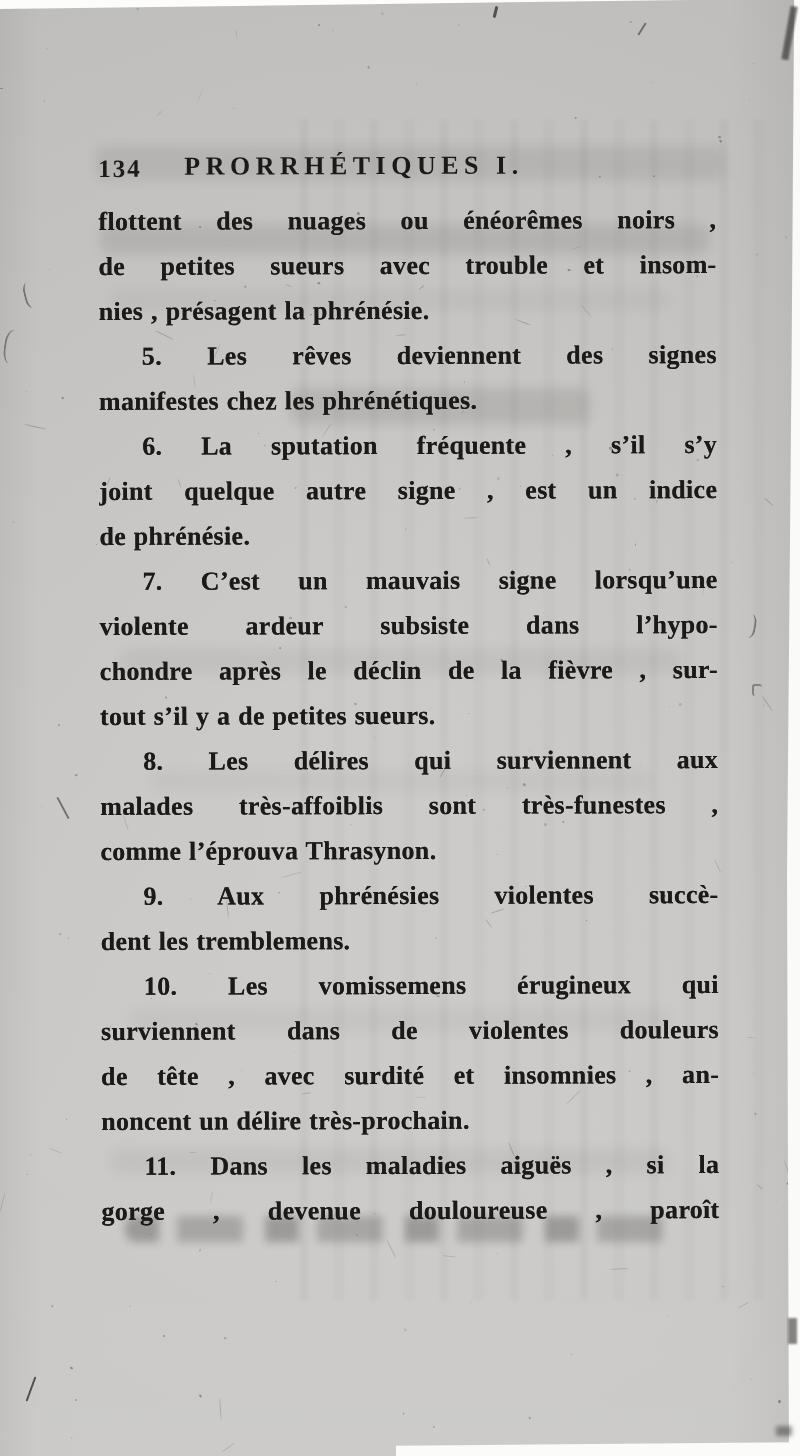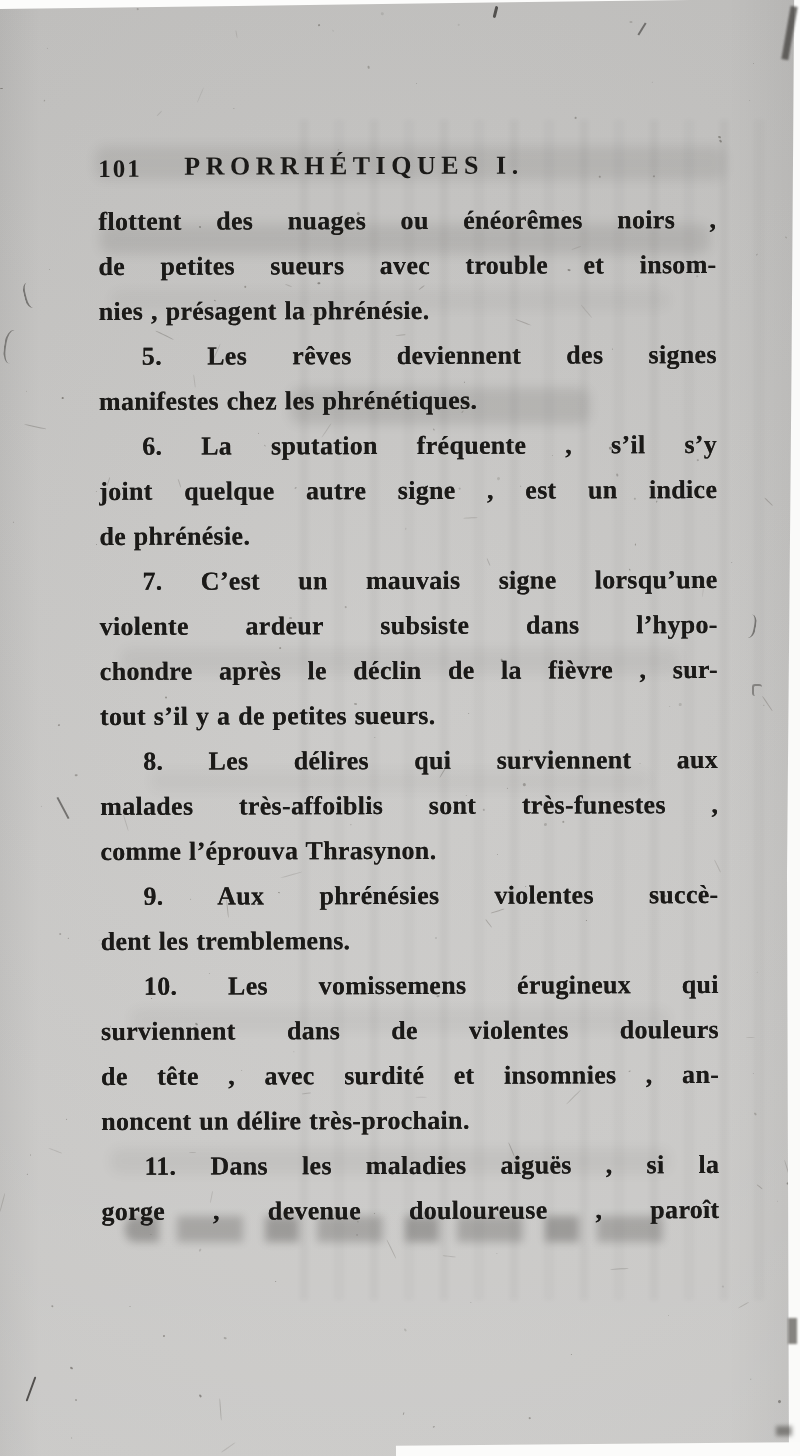--- a/index.html
+++ b/index.html
@@ -97,21 +97,21 @@
     <div class="mark m2"></div>
     <div class="mark m3"></div>
     <div class="mark m4"></div>
     <div class="mark m5"></div>
     <div class="mark m6"></div>
     <div class="mark m7"></div>
     <div class="mark m8"></div>
 
     <div class="content">
       <div class="header">
-        <span class="pagenum">101</span>
+        <span class="pagenum">134</span>
         <span class="title">PRORRHÉTIQUES I.</span>
       </div>
       <div class="text-block">
           <div class="line">flottent des nuages ou énéorêmes noirs ,</div>
           <div class="line">de petites sueurs avec trouble et insom-</div>
           <div class="line end">nies , présagent la phrénésie.</div>
           <div class="line indent">5. Les rêves deviennent des signes</div>
           <div class="line end">manifestes chez les phrénétiques.</div>
           <div class="line indent">6. La sputation fréquente , s’il s’y</div>
           <div class="line">joint quelque autre signe , est un indice</div>

